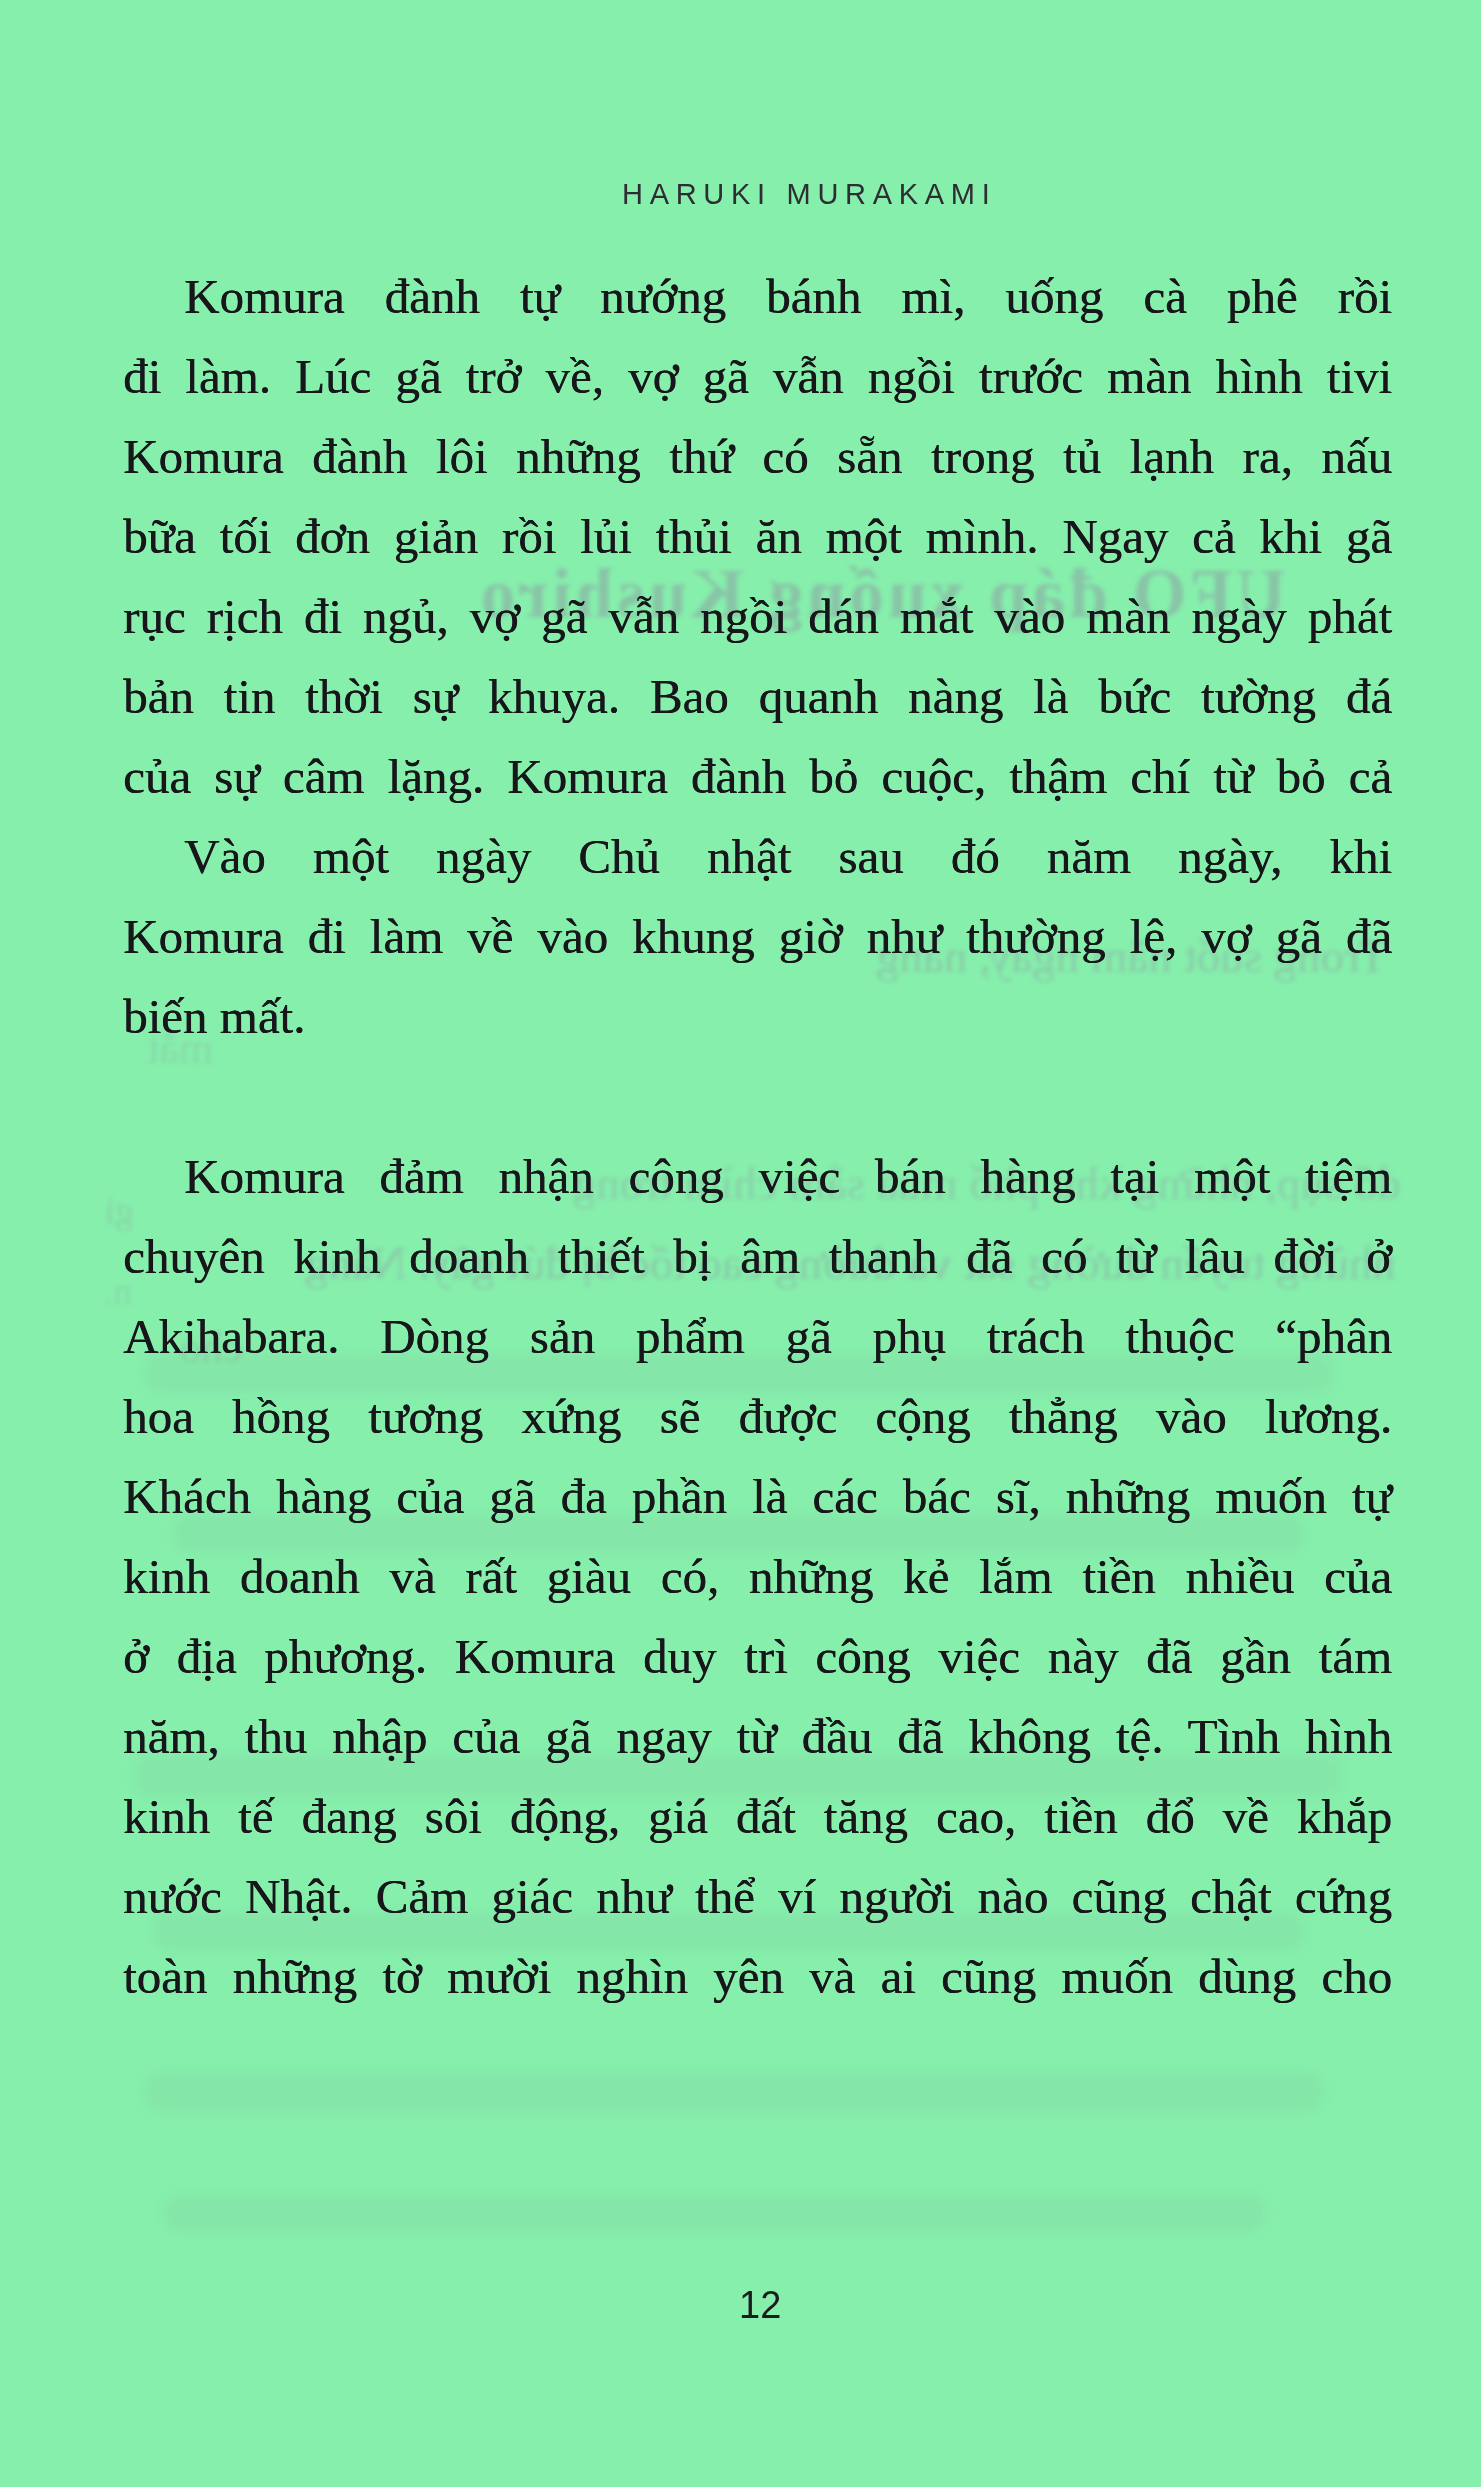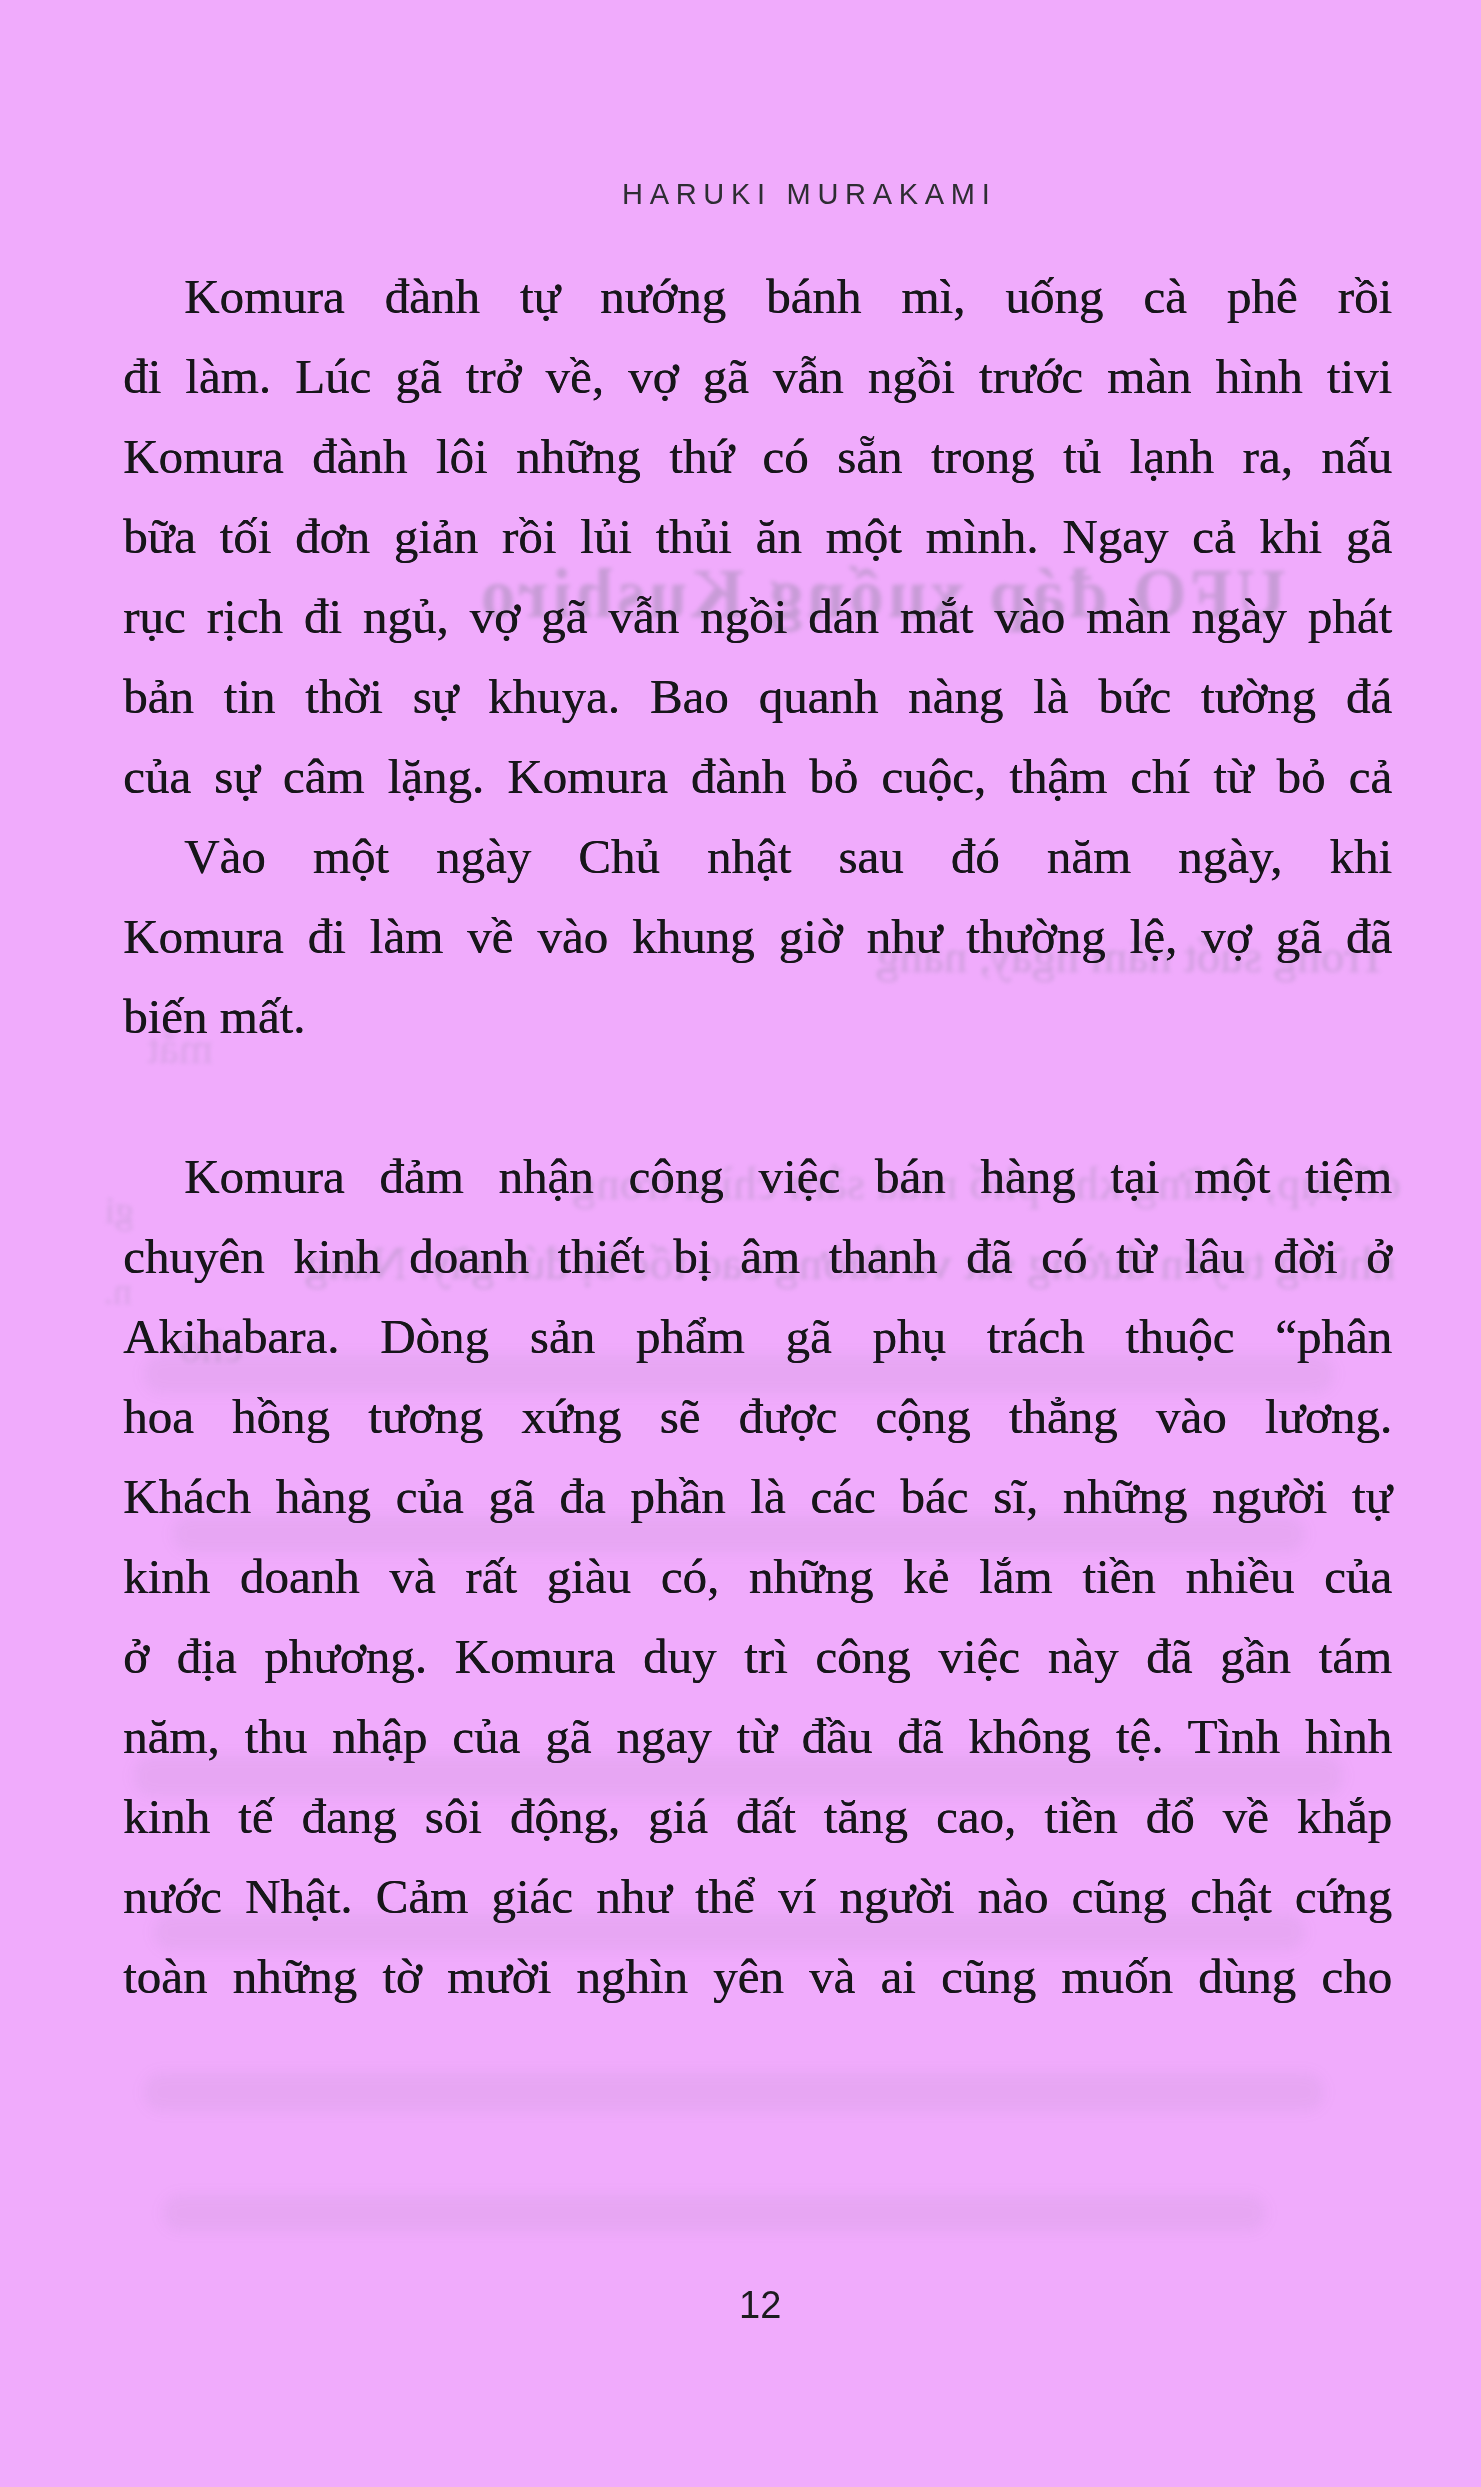--- a/index.html
+++ b/index.html
@@ -1,19 +1,19 @@
 <!DOCTYPE html>
 <html><head>
 <meta charset="utf-8">
 <style>
   html,body{margin:0;padding:0;background:#e8e8e8;}
   .page{
     position:relative;
     width:1482px;height:2487px;
-    background:#f0abfc;
+    background:#86efac;
     overflow:hidden;
     font-family:"Liberation Serif", serif;
   }
   .running-header{
     position:absolute;
     left:622px;top:178px;
     font-family:"Liberation Sans", sans-serif;
     font-size:29px;
     letter-spacing:6.7px;
     color:#2e2d33;
@@ -123,21 +123,21 @@
     <div class="tline first">Vào một ngày Chủ nhật sau đó năm ngày, khi</div>
     <div class="tline">Komura đi làm về vào khung giờ như thường lệ, vợ gã đã</div>
     <div class="tline pend">biến mất.</div>
 
     <div class="pgap"></div>
 
     <div class="tline first">Komura đảm nhận công việc bán hàng tại một tiệm</div>
     <div class="tline">chuyên kinh doanh thiết bị âm thanh đã có từ lâu đời ở</div>
     <div class="tline">Akihabara. Dòng sản phẩm gã phụ trách thuộc “phân</div>
     <div class="tline">hoa hồng tương xứng sẽ được cộng thẳng vào lương.</div>
-    <div class="tline">Khách hàng của gã đa phần là các bác sĩ, những người tự</div>
+    <div class="tline">Khách hàng của gã đa phần là các bác sĩ, những muốn tự</div>
     <div class="tline">kinh doanh và rất giàu có, những kẻ lắm tiền nhiều của</div>
     <div class="tline">ở địa phương. Komura duy trì công việc này đã gần tám</div>
     <div class="tline">năm, thu nhập của gã ngay từ đầu đã không tệ. Tình hình</div>
     <div class="tline">kinh tế đang sôi động, giá đất tăng cao, tiền đổ về khắp</div>
     <div class="tline">nước Nhật. Cảm giác như thể ví người nào cũng chật cứng</div>
     <div class="tline">toàn những tờ mười nghìn yên và ai cũng muốn dùng cho</div>
   </div>
 
   <div class="pagenum">12</div>
 

